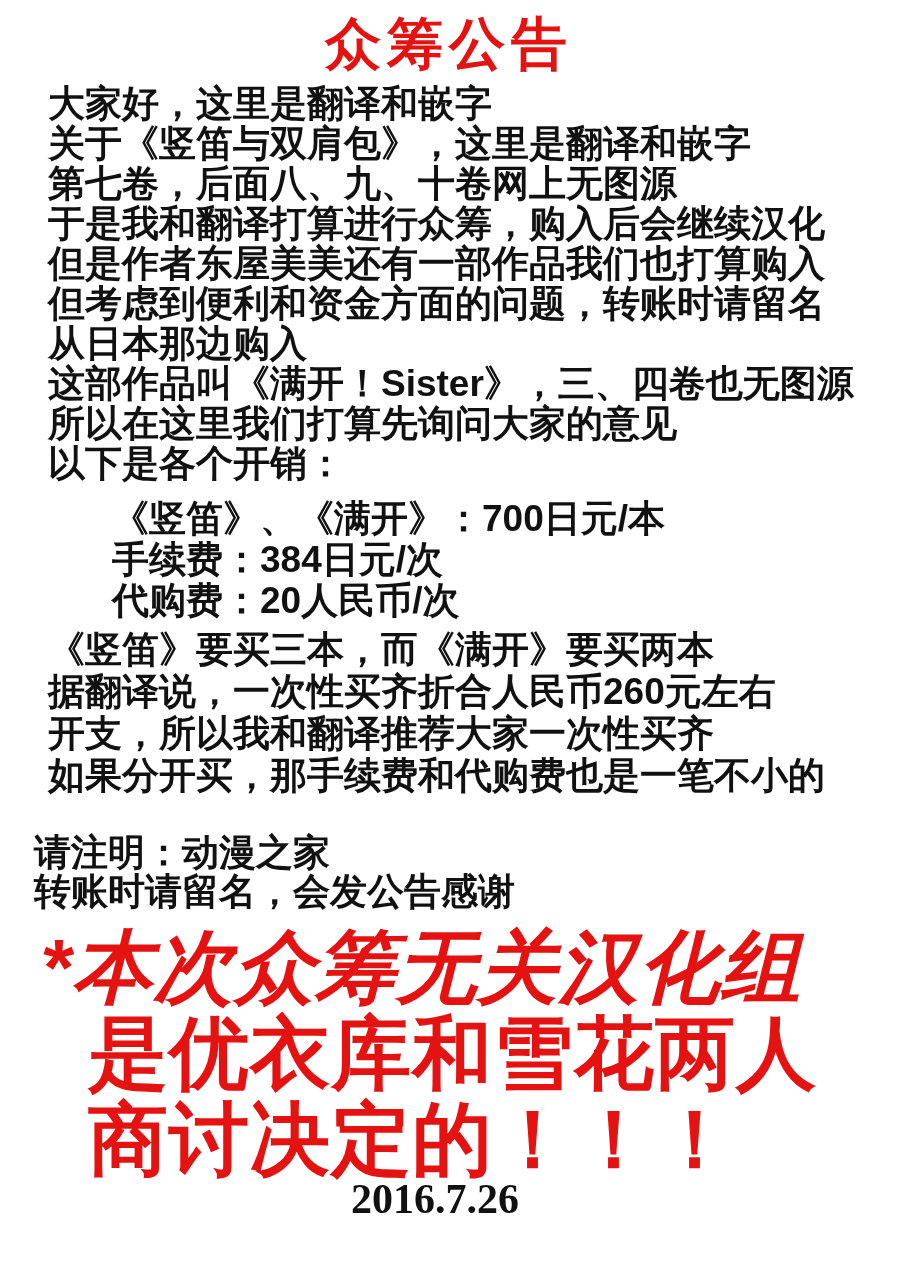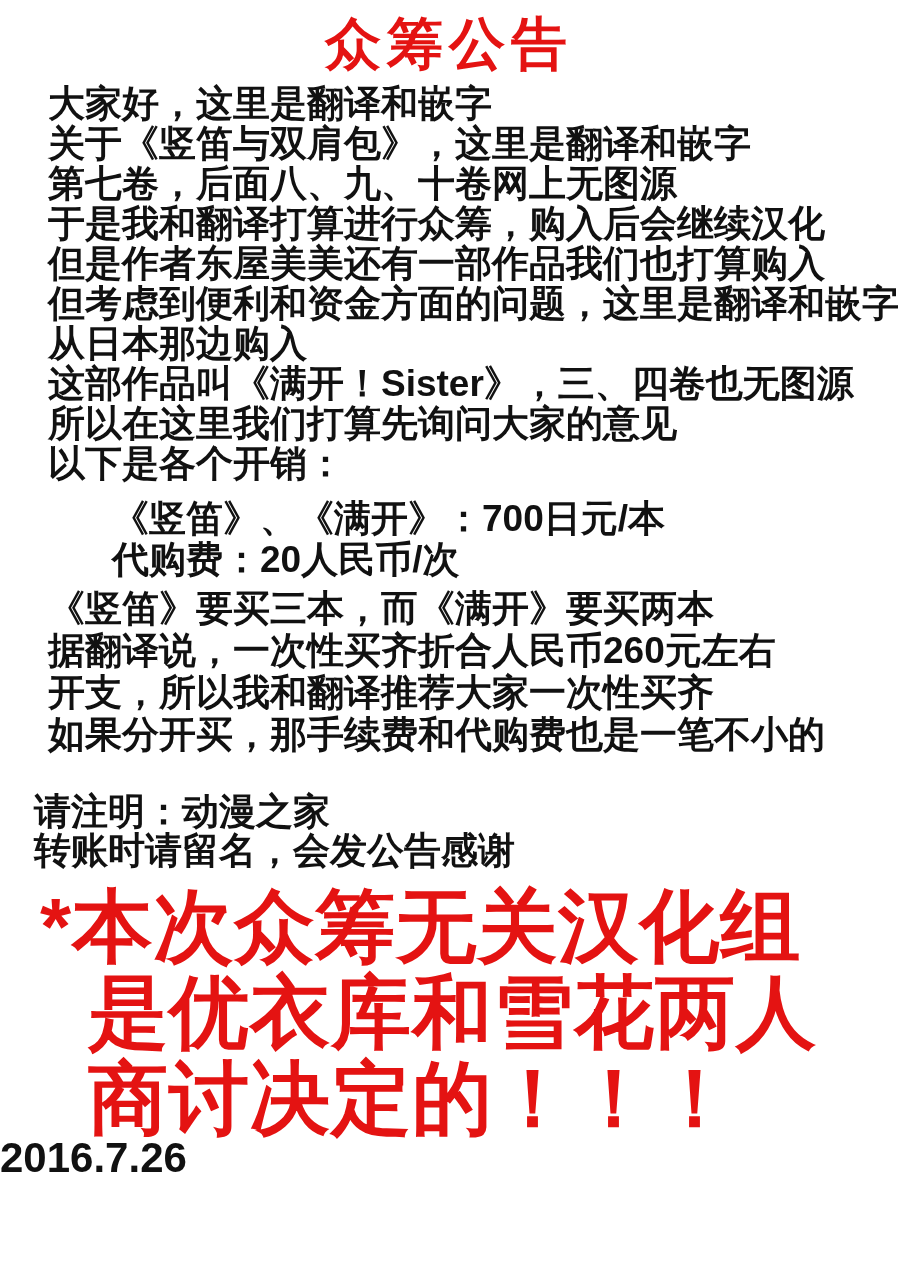--- a/index.html
+++ b/index.html
@@ -36,54 +36,56 @@
   .details { margin-top: 8px; }
   .details .line { line-height: 42px; }
   .payment { margin-top: 36px; margin-left: -14px; }
   .payment .line { line-height: 39px; }
   .notice { margin-top: 14px; color: #e41312; }
   .notice .line {
     font-size: 80px;
     line-height: 86px;
     letter-spacing: 1px;
   }
-  .notice .first { margin-left: -8px; }
+  .notice .first { margin-left: -8px; font-style: italic; }
   .notice .indent { margin-left: 40px; }
   .date {
     margin-top: -6px;
-    text-align: left;
+    text-align: center;
     padding-right: 28px;
     font-size: 42px;
     line-height: 44px;
     color: #111111;
     white-space: nowrap;
+    font-family: Liberation Serif, serif;
   }
 </style>
 </head>
 <body>
 
 <div class="page">
 
   <div class="title">众筹公告</div>
 
   <div class="block intro">
     <div class="line">大家好，这里是翻译和嵌字</div>
     <div class="line">关于《竖笛与双肩包》，这里是翻译和嵌字</div>
     <div class="line">第七卷，后面八、九、十卷网上无图源</div>
     <div class="line">于是我和翻译打算进行众筹，购入后会继续汉化</div>
     <div class="line">但是作者东屋美美还有一部作品我们也打算购入</div>
-    <div class="line">但考虑到便利和资金方面的问题，这里是翻译和嵌字</div>
+    <div class="line">但考虑到便利和资金方面的问题，转账时请留名</div>
     <div class="line">从日本那边购入</div>
     <div class="line">这部作品叫《满开！Sister》，三、四卷也无图源</div>
     <div class="line">所以在这里我们打算先询问大家的意见</div>
     <div class="line">以下是各个开销：</div>
   </div>
 
   <div class="block expenses">
     <div class="line">《竖笛》、《满开》：700日元/本</div>
+    <div class="line">手续费：384日元/次</div>
     <div class="line">代购费：20人民币/次</div>
   </div>
 
   <div class="block details">
     <div class="line">《竖笛》要买三本，而《满开》要买两本</div>
     <div class="line">据翻译说，一次性买齐折合人民币260元左右</div>
     <div class="line">开支，所以我和翻译推荐大家一次性买齐</div>
     <div class="line">如果分开买，那手续费和代购费也是一笔不小的</div>
   </div>
 

